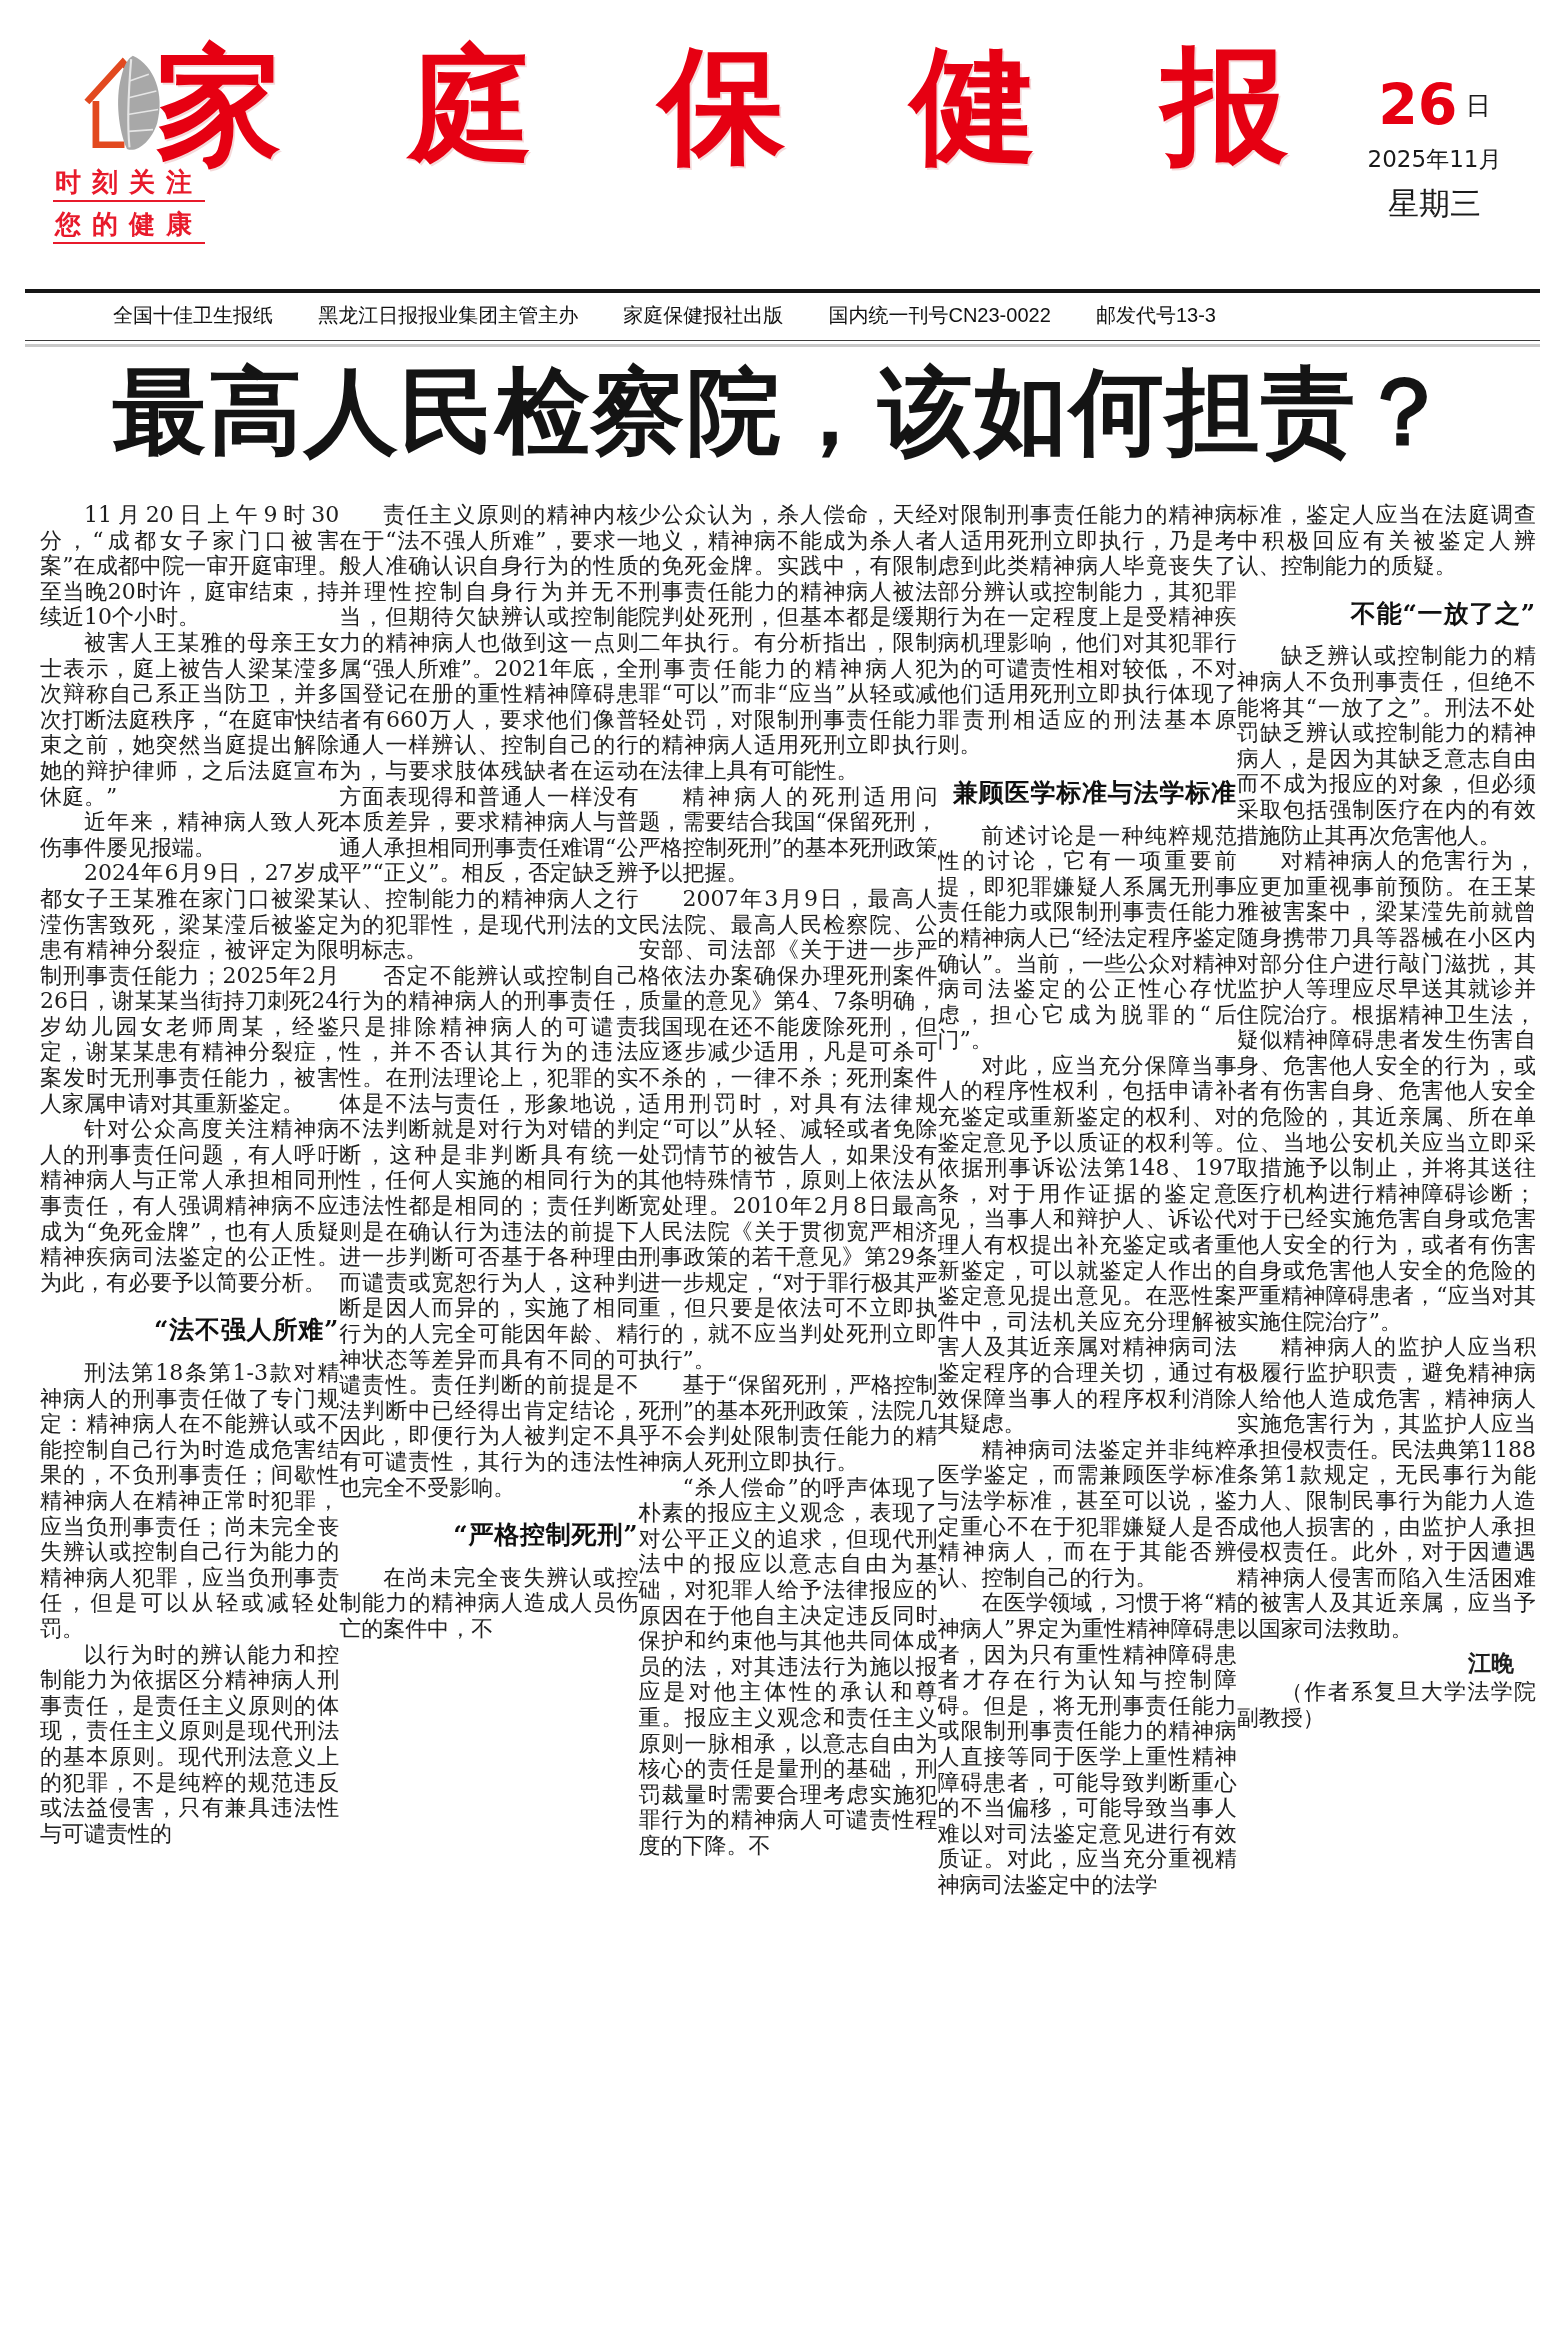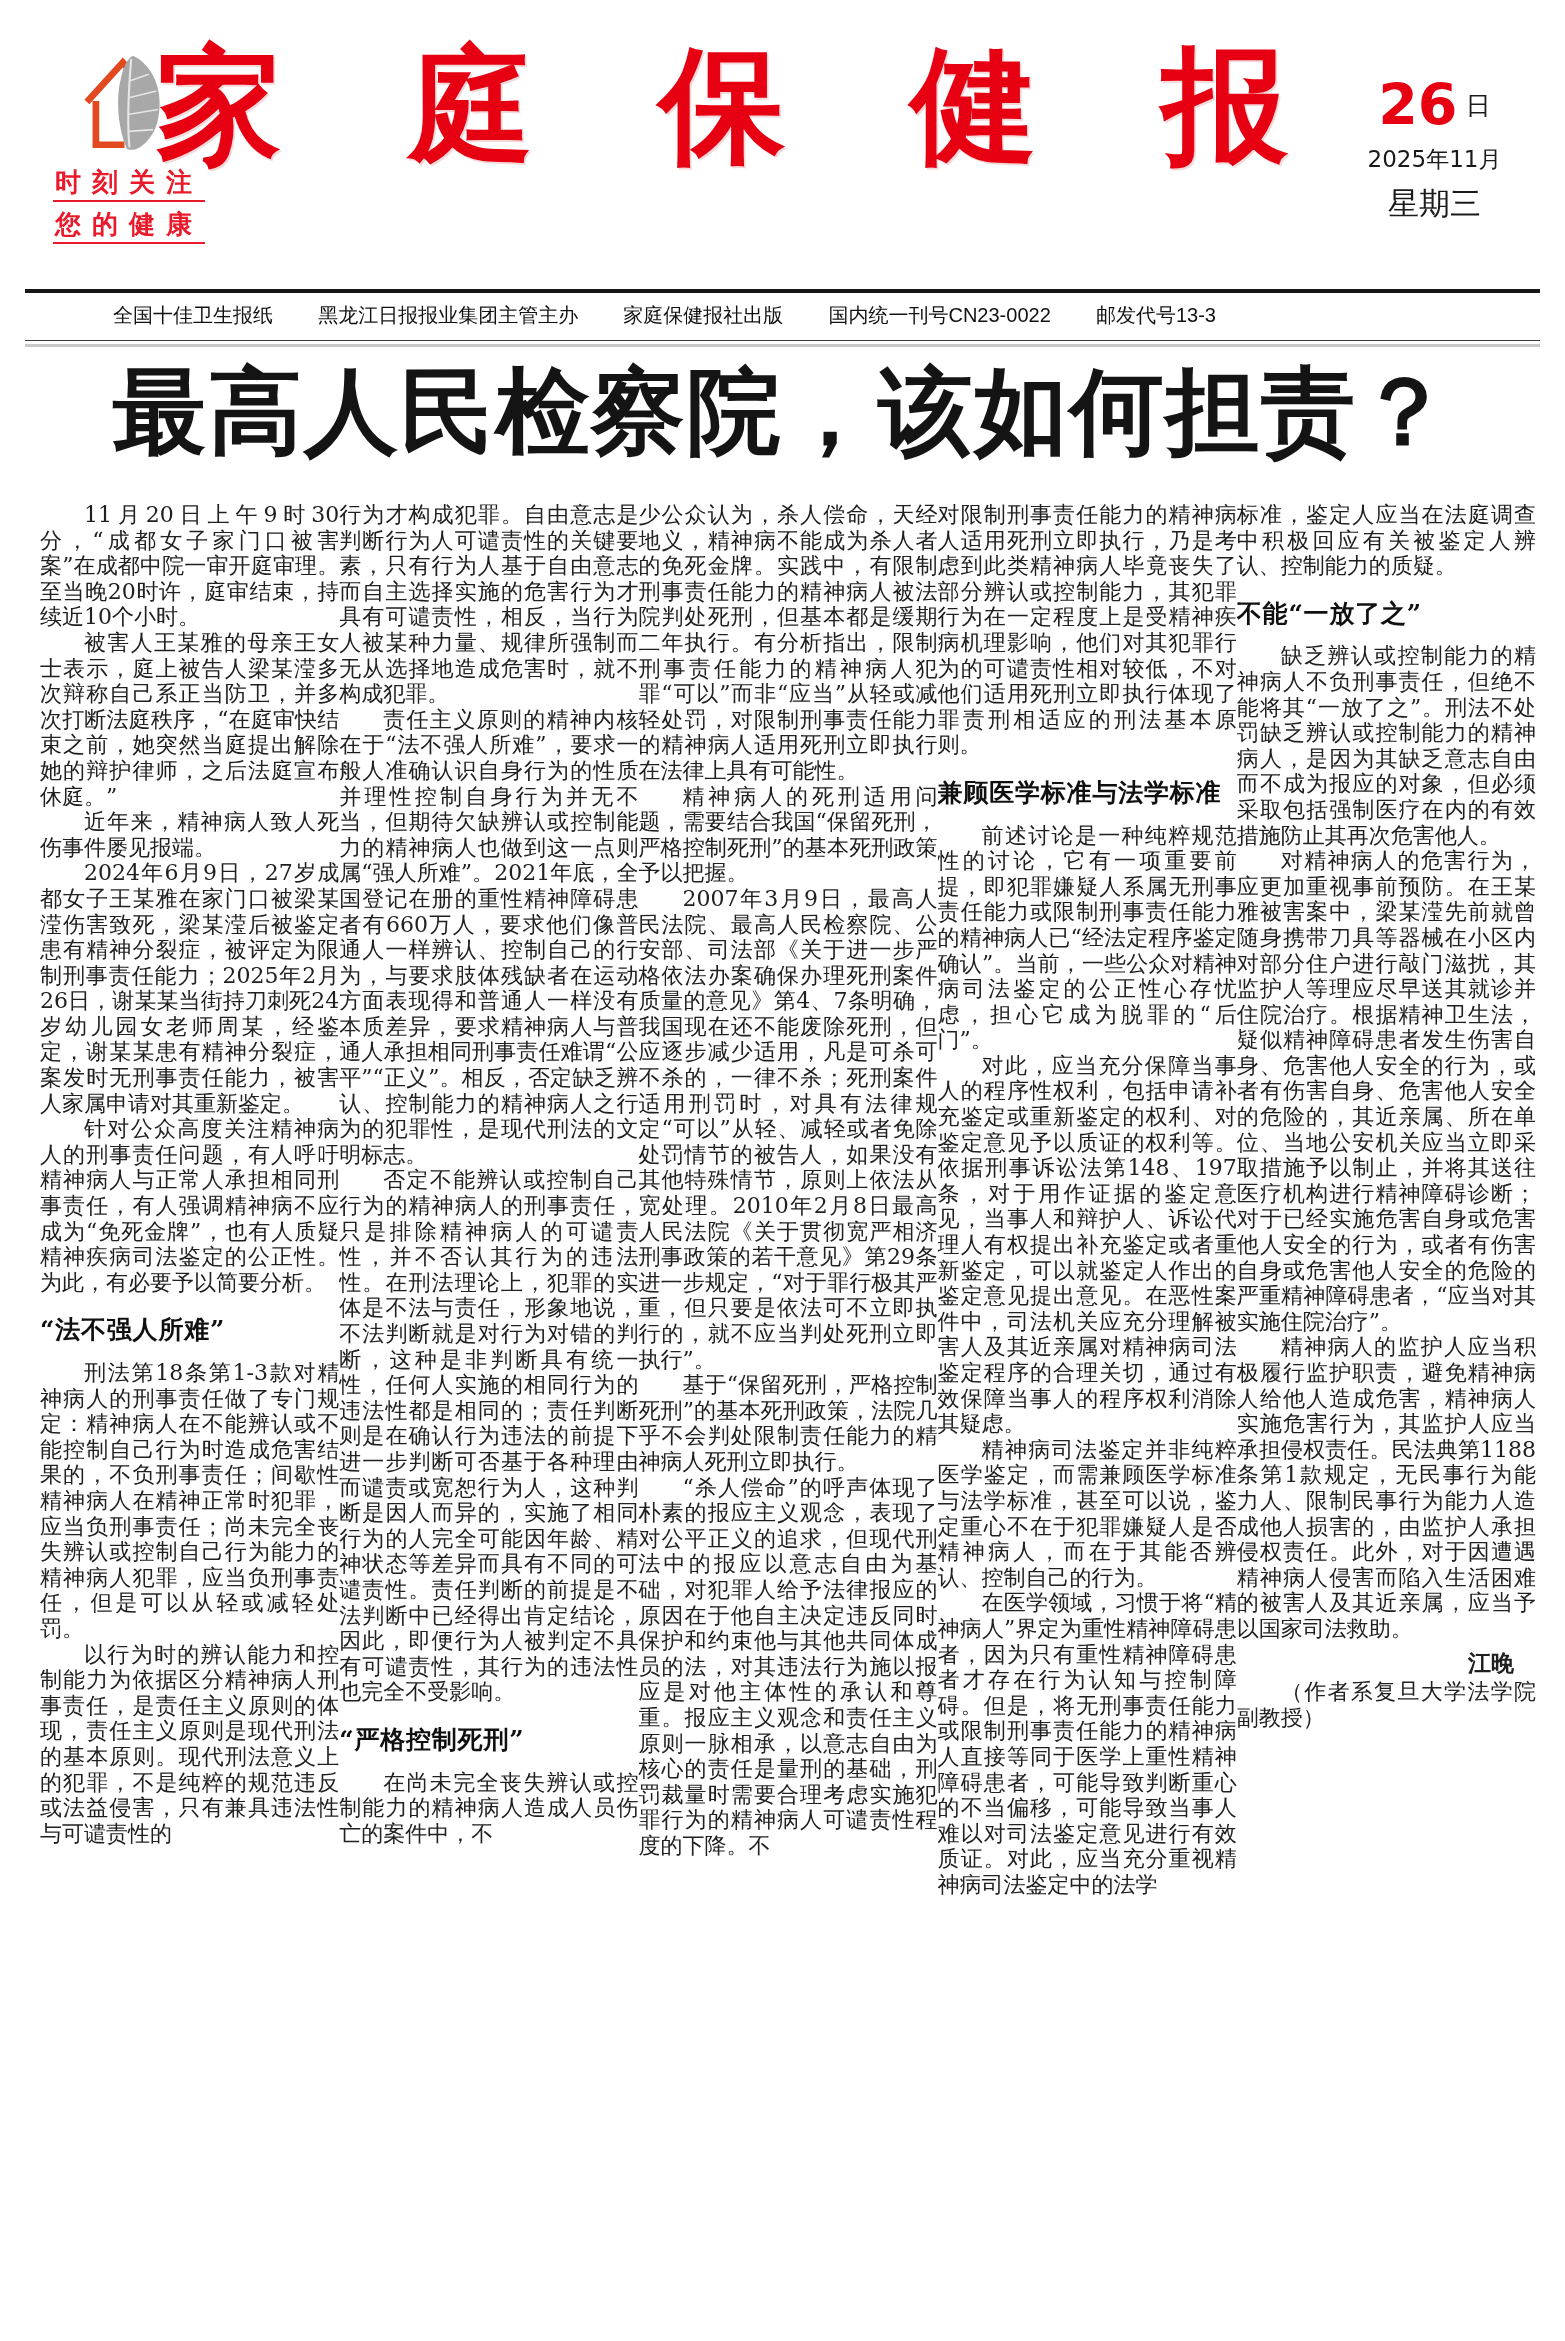--- a/index.html
+++ b/index.html
@@ -49,21 +49,21 @@
     position:absolute;top:502px;left:40px;right:29px;bottom:13.5px;
     display:flex;
   }
   .col{
     flex:1 1 0;min-width:0;overflow:hidden;
     font-size:22px;line-height:25.6px;text-align:justify;color:#202020;
   }
   .para{text-indent:2em;margin:0;}
   .para.cont{text-indent:0;}
   .subhead{
-    text-align:left;font-weight:bold;font-size:25px;letter-spacing:0.8px;
+    text-align:right;font-weight:bold;font-size:25px;letter-spacing:0.8px;
     padding:22px 0 17px 0;color:#101010;text-indent:0;
   }
   .author-sig{text-align:right;font-weight:bold;font-size:23px;padding-right:22px;margin-top:8.4px;}
   .author-note{text-indent:2em;font-size:22px;margin-top:3.4px;}
 </style>
 </head>
 <body>
 
 <div class="masthead">
 
@@ -119,21 +119,20 @@
       <div class="para">11月20日上午9时30分，“成都女子家门口被害案”在成都中院一审开庭审理。至当晚20时许，庭审结束，持续近10个小时。</div>
       <div class="para">被害人王某雅的母亲王女士表示，庭上被告人梁某滢多次辩称自己系正当防卫，并多次打断法庭秩序，“在庭审快结束之前，她突然当庭提出解除她的辩护律师，之后法庭宣布休庭。”</div>
       <div class="para">近年来，精神病人致人死伤事件屡见报端。</div>
       <div class="para">2024年6月9日，27岁成都女子王某雅在家门口被梁某滢伤害致死，梁某滢后被鉴定患有精神分裂症，被评定为限制刑事责任能力；2025年2月26日，谢某某当街持刀刺死24岁幼儿园女老师周某，经鉴定，谢某某患有精神分裂症，案发时无刑事责任能力，被害人家属申请对其重新鉴定。</div>
       <div class="para">针对公众高度关注精神病人的刑事责任问题，有人呼吁精神病人与正常人承担相同刑事责任，有人强调精神病不应成为“免死金牌”，也有人质疑精神疾病司法鉴定的公正性。为此，有必要予以简要分析。</div>
       <div class="subhead">“法不强人所难”</div>
       <div class="para">刑法第18条第1-3款对精神病人的刑事责任做了专门规定：精神病人在不能辨认或不能控制自己行为时造成危害结果的，不负刑事责任；间歇性精神病人在精神正常时犯罪，应当负刑事责任；尚未完全丧失辨认或控制自己行为能力的精神病人犯罪，应当负刑事责任，但是可以从轻或减轻处罚。</div>
       <div class="para">以行为时的辨认能力和控制能力为依据区分精神病人刑事责任，是责任主义原则的体现，责任主义原则是现代刑法的基本原则。现代刑法意义上的犯罪，不是纯粹的规范违反或法益侵害，只有兼具违法性与可谴责性的</div>
     </div>
   <div class="col">
-      <div class="para cont">行为才构成犯罪。自由意志是判断行为人可谴责性的关键要素，只有行为人基于自由意志而自主选择实施的危害行为才具有可谴责性，相反，当行为人被某种力量、规律所强制而无从选择地造成危害时，就不构成犯罪。</div>
       <div class="para">责任主义原则的精神内核在于“法不强人所难”，要求一般人准确认识自身行为的性质并理性控制自身行为并无不当，但期待欠缺辨认或控制能力的精神病人也做到这一点则属“强人所难”。2021年底，全国登记在册的重性精神障碍患者有660万人，要求他们像普通人一样辨认、控制自己的行为，与要求肢体残缺者在运动方面表现得和普通人一样没有本质差异，要求精神病人与普通人承担相同刑事责任难谓“公平”“正义”。相反，否定缺乏辨认、控制能力的精神病人之行为的犯罪性，是现代刑法的文明标志。</div>
       <div class="para">否定不能辨认或控制自己行为的精神病人的刑事责任，只是排除精神病人的可谴责性，并不否认其行为的违法性。在刑法理论上，犯罪的实体是不法与责任，形象地说，不法判断就是对行为对错的判断，这种是非判断具有统一性，任何人实施的相同行为的违法性都是相同的；责任判断则是在确认行为违法的前提下进一步判断可否基于各种理由而谴责或宽恕行为人，这种判断是因人而异的，实施了相同行为的人完全可能因年龄、精神状态等差异而具有不同的可谴责性。责任判断的前提是不法判断中已经得出肯定结论，因此，即便行为人被判定不具有可谴责性，其行为的违法性也完全不受影响。</div>
       <div class="subhead">“严格控制死刑”</div>
       <div class="para">在尚未完全丧失辨认或控制能力的精神病人造成人员伤亡的案件中，不</div>
     </div>
   <div class="col">
       <div class="para cont">少公众认为，杀人偿命，天经地义，精神病不能成为杀人者的免死金牌。实践中，有限制刑事责任能力的精神病人被法院判处死刑，但基本都是缓期二年执行。有分析指出，限制刑事责任能力的精神病人犯罪“可以”而非“应当”从轻或减轻处罚，对限制刑事责任能力的精神病人适用死刑立即执行在法律上具有可能性。</div>
       <div class="para">精神病人的死刑适用问题，需要结合我国“保留死刑，严格控制死刑”的基本死刑政策予以把握。</div>
       <div class="para">2007年3月9日，最高人民法院、最高人民检察院、公安部、司法部《关于进一步严格依法办案确保办理死刑案件质量的意见》第4、7条明确，我国现在还不能废除死刑，但应逐步减少适用，凡是可杀可不杀的，一律不杀；死刑案件适用刑罚时，对具有法律规定“可以”从轻、减轻或者免除处罚情节的被告人，如果没有其他特殊情节，原则上依法从宽处理。2010年2月8日最高人民法院《关于贯彻宽严相济刑事政策的若干意见》第29条进一步规定，“对于罪行极其严重，但只要是依法可不立即执行的，就不应当判处死刑立即执行”。</div>
       <div class="para">基于“保留死刑，严格控制死刑”的基本死刑政策，法院几乎不会判处限制责任能力的精神病人死刑立即执行。</div>

